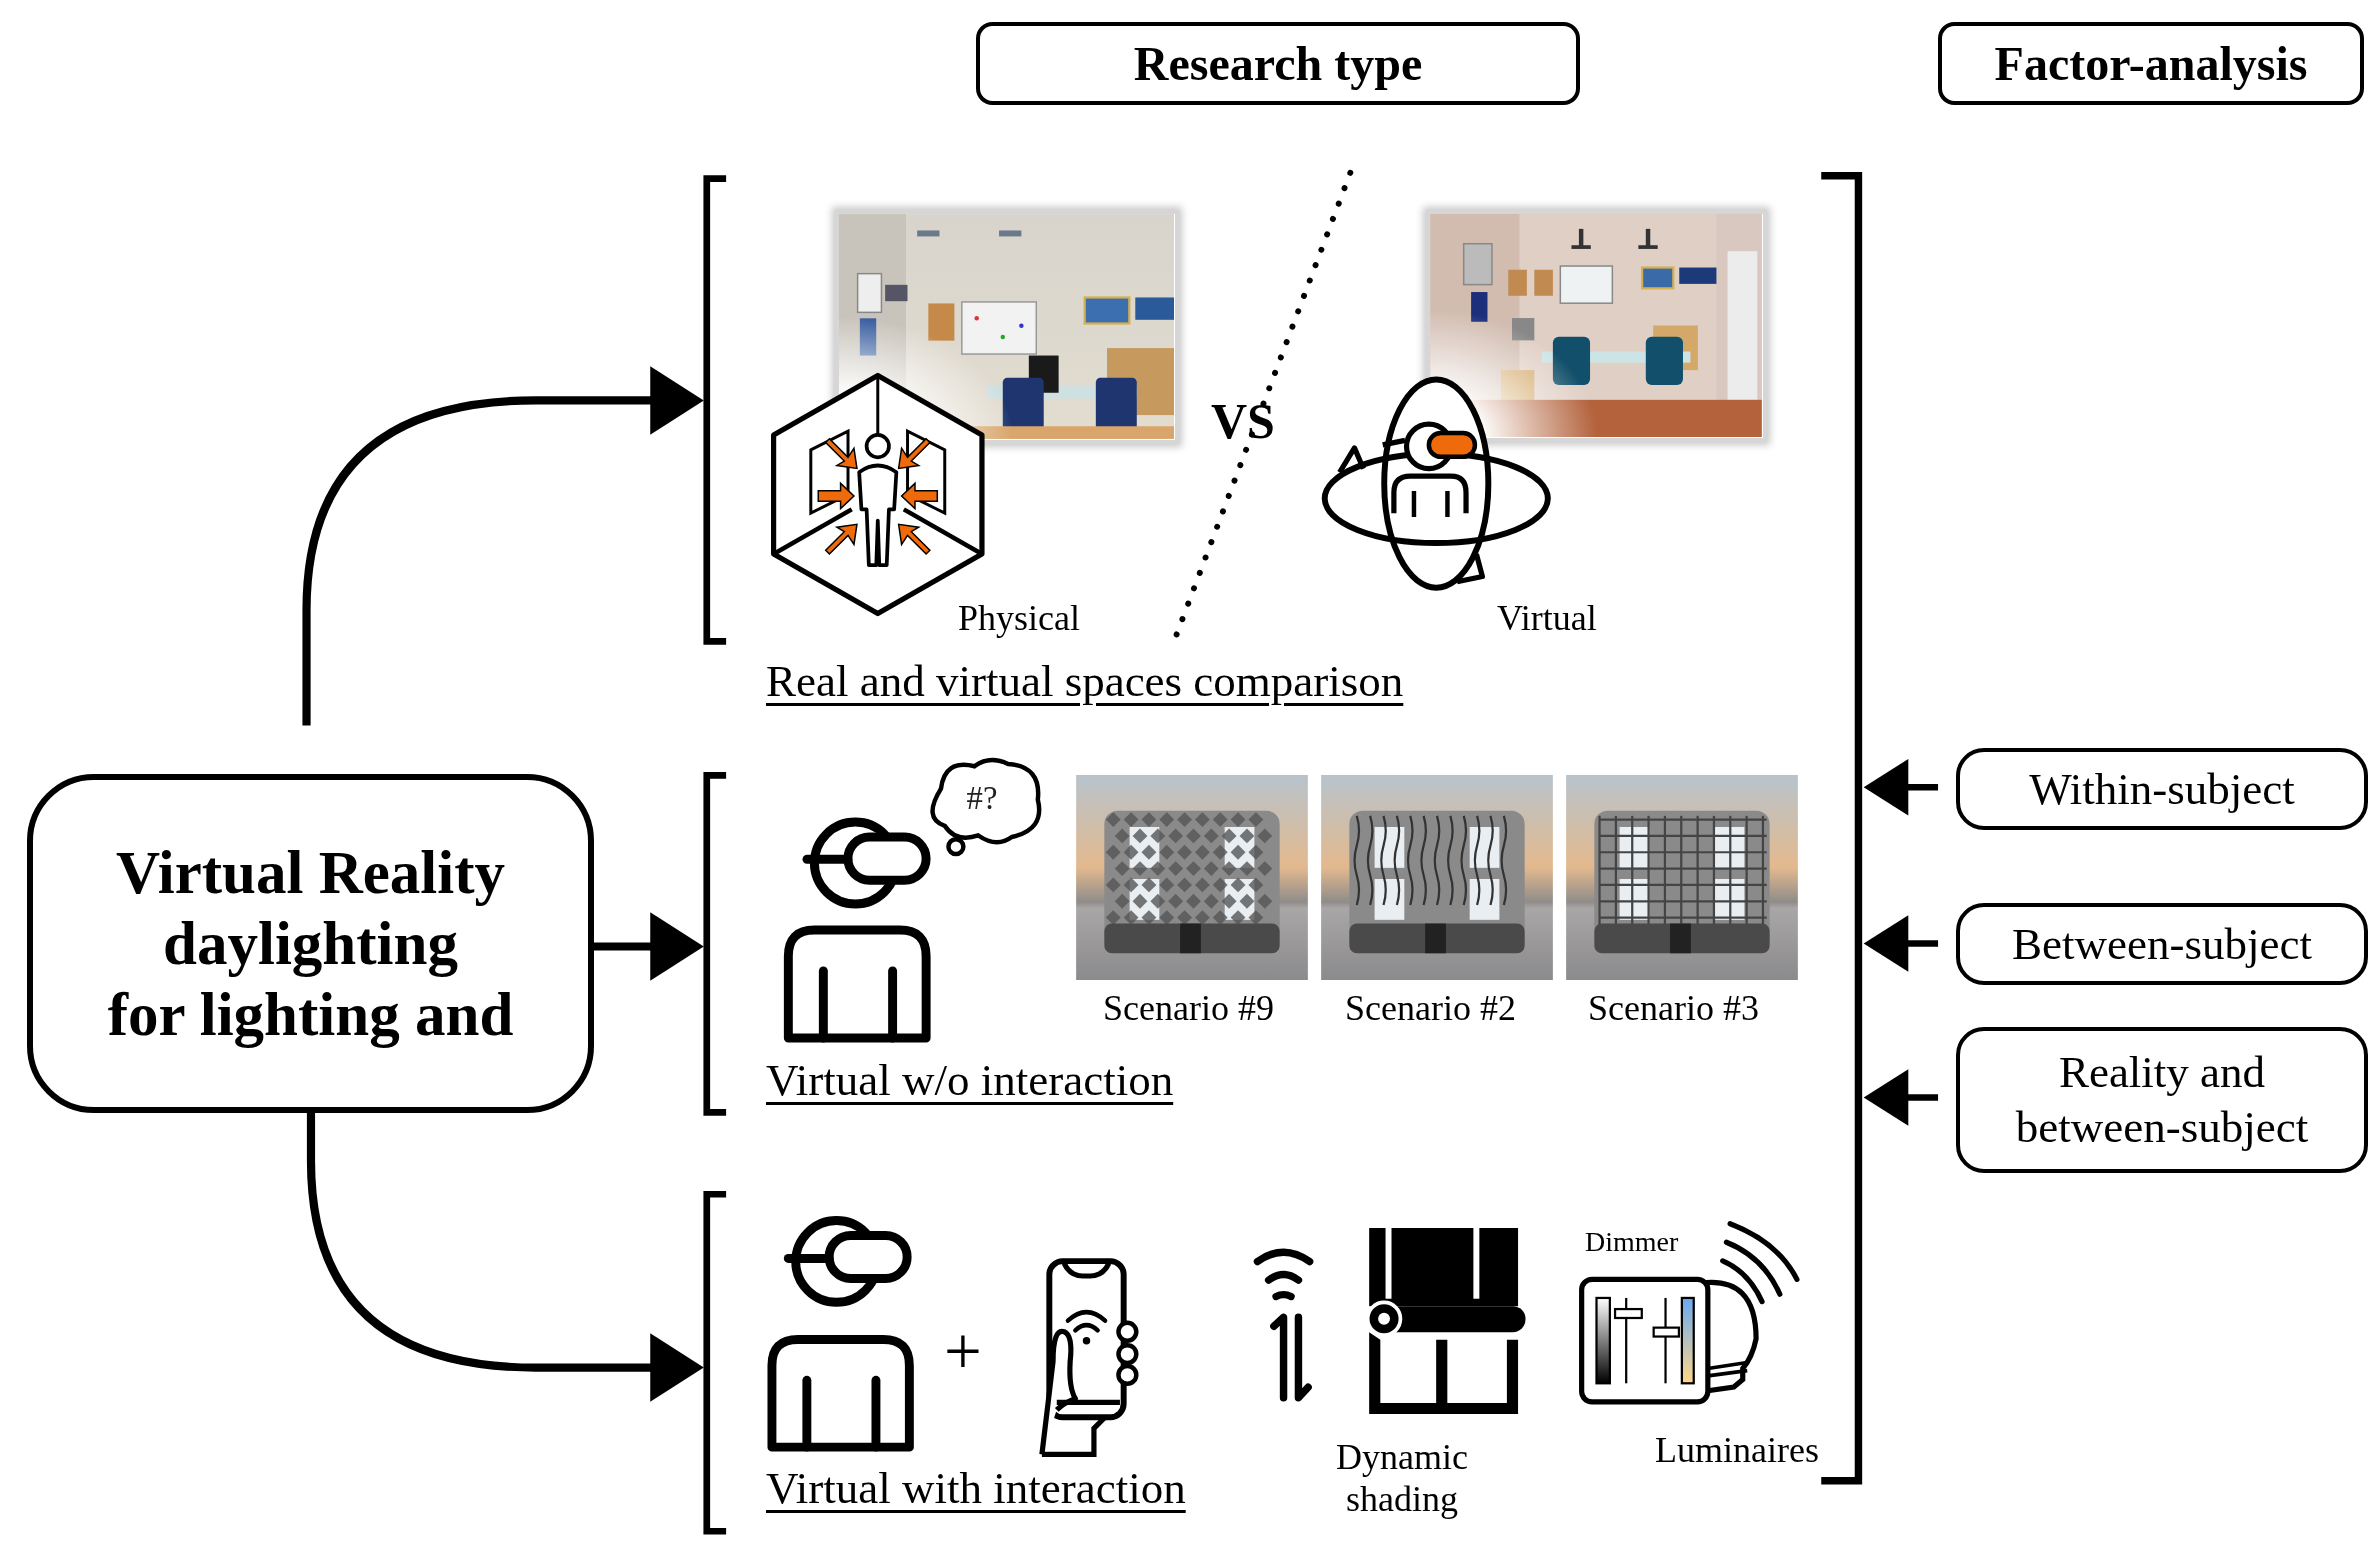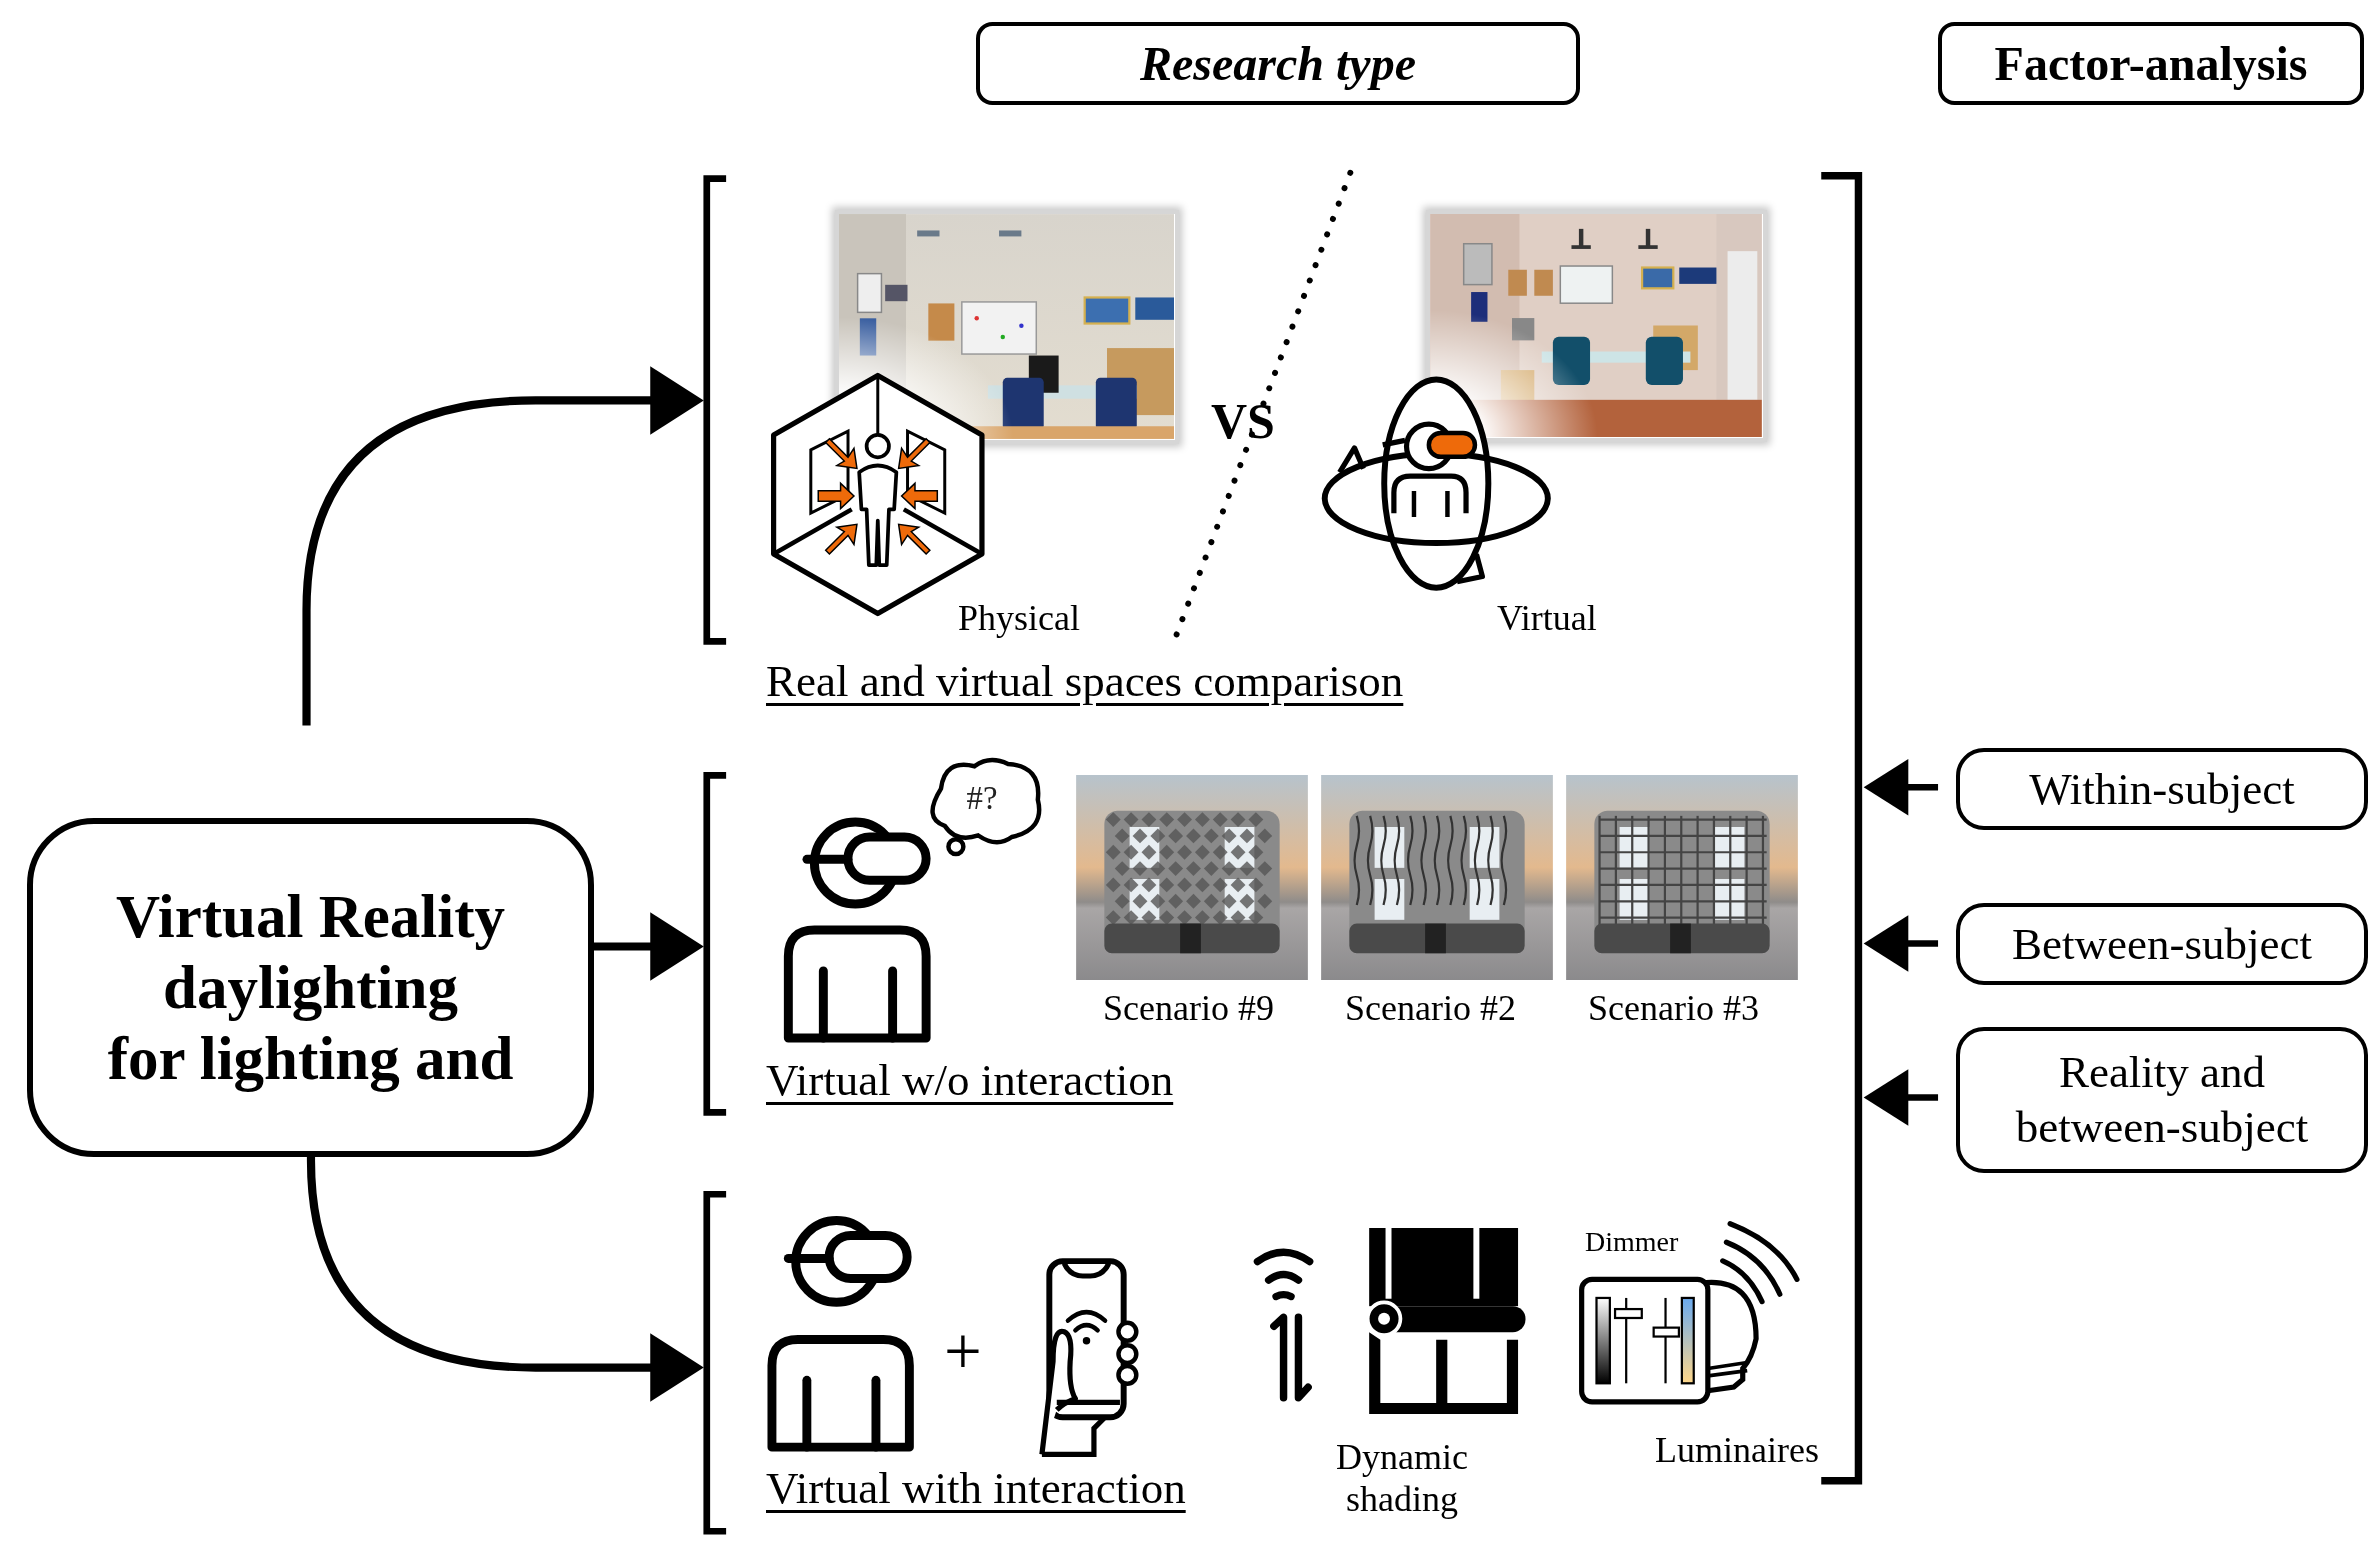--- a/index.html
+++ b/index.html
@@ -41,28 +41,28 @@
   <line x1="2560" y1="1058" x2="2605" y2="1058" stroke="#000" stroke-width="9"></line>
   <polygon points="2505,1058 2565,1020 2565,1096" fill="#000"></polygon>
   <line x1="2560" y1="1268" x2="2605" y2="1268" stroke="#000" stroke-width="9"></line>
   <polygon points="2505,1268 2565,1230 2565,1306" fill="#000"></polygon>
   <line x1="2560" y1="1475" x2="2605" y2="1475" stroke="#000" stroke-width="9"></line>
   <polygon points="2505,1475 2565,1437 2565,1513" fill="#000"></polygon>
 
   <line x1="1815" y1="232" x2="1578" y2="862" stroke="#000" stroke-width="8" stroke-linecap="round" stroke-dasharray="0.1 22"></line>
 </svg>
 
-<div class="box hdr" style="left:976px;top:22px;width:604px;height:83px;font-style:italic;">
+<div class="box hdr" style="left:976px;top:22px;width:604px;height:83px;">
   <span>Research type</span>
 </div>
 <div class="box hdr" style="left:1938px;top:22px;width:426px;height:83px;">
   <span>Factor-analysis</span>
 </div>
 
-<div class="box main" style="left:27px;top:774px;width:567px;height:339px;border-width:6px;margin-top:44px;">
+<div class="box main" style="left:27px;top:774px;width:567px;height:339px;border-width:6px;">
   <div>
     <div>Virtual Reality</div>
     <div>daylighting</div>
     <div>for lighting and</div>
   </div>
 </div>
 
 <div class="photo" style="left:835px;top:210px;width:344px;height:234px;">
   <svg width="335" height="225" viewBox="0 0 450 302">
     <defs>

